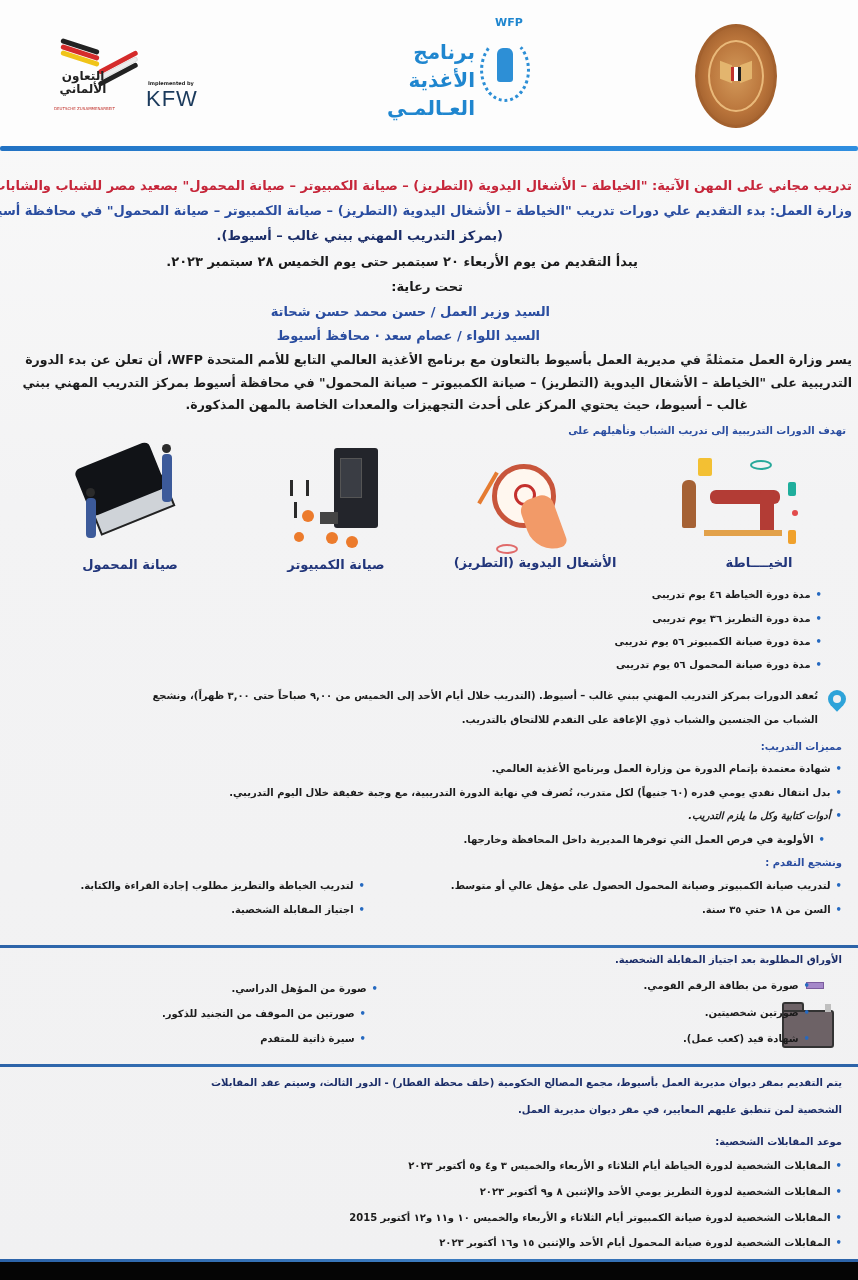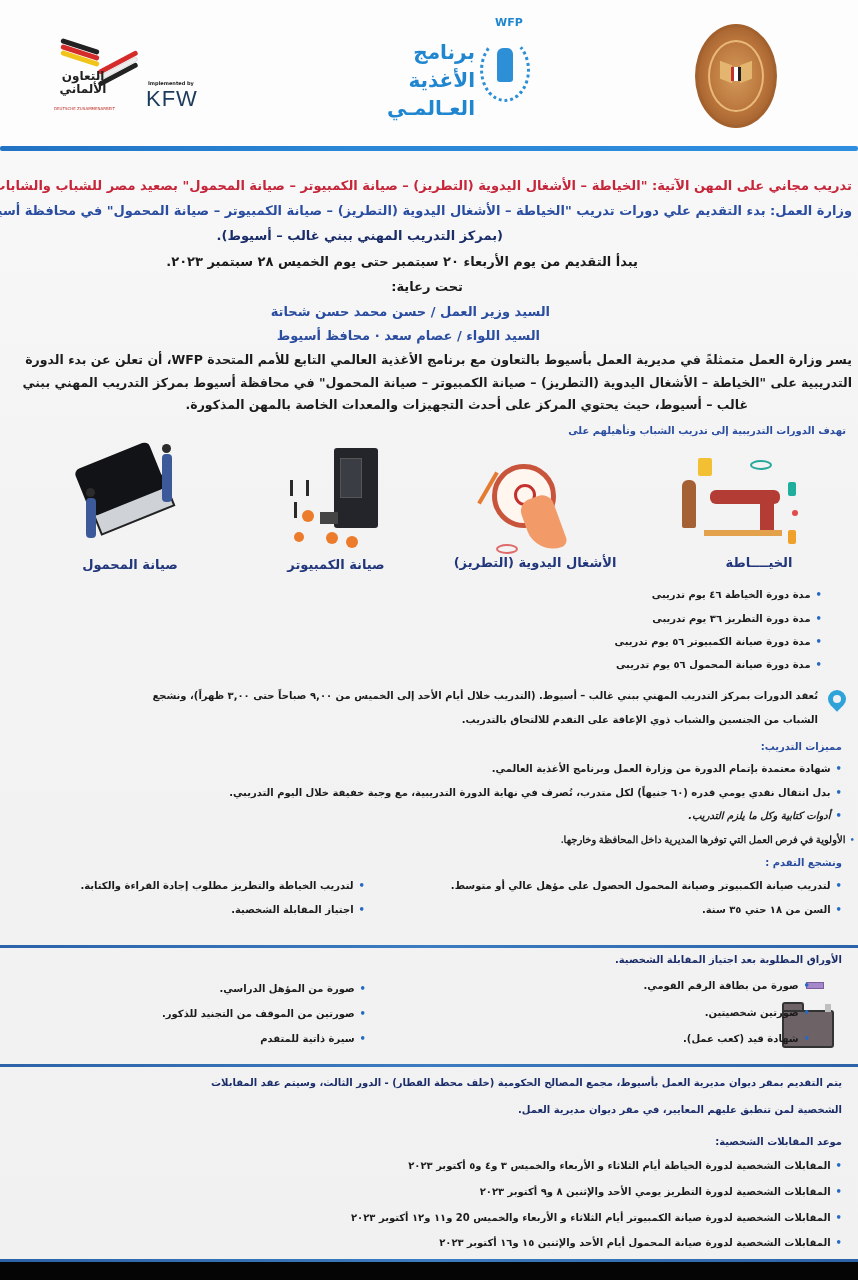--- a/index.html
+++ b/index.html
@@ -214,50 +214,50 @@
       <div class="outer"></div>
       <div class="dot"></div>
     </div>
   <div class="line dark fs11" style="right:40px;top:690px;">تُعقد الدورات بمركز التدريب المهني ببني غالب – أسيوط. (التدريب خلال أيام الأحد إلى الخميس من ٩,٠٠ صباحاً حتى ٣,٠٠ ظهراً)، ونشجع</div>
   <div class="line dark fs11" style="right:40px;top:714px;">الشباب من الجنسين والشباب ذوي الإعاقة على التقدم للالتحاق بالتدريب.</div>
 
   <div class="line blue fs11" style="right:16px;top:741px;">مميزات التدريب:</div>
   <div class="line dark fs11 bullet" style="right:16px;top:763px;">شهادة معتمدة بإتمام الدورة من وزارة العمل وبرنامج الأغذية العالمي.</div>
   <div class="line dark fs11 bullet" style="right:16px;top:787px;">بدل انتقال نقدي يومي قدره (٦٠ جنيهاً) لكل متدرب، تُصرف في نهاية الدورة التدريبية، مع وجبة خفيفة خلال اليوم التدريبي.</div>
   <div class="line dark fs11 bullet" style="right:16px;top:810px;font-style:italic;">أدوات كتابية وكل ما يلزم التدريب.</div>
-  <div class="line dark fs11 bullet" style="right:4px;top:834px;font-family:Liberation Serif, serif;">الأولوية في فرص العمل التي توفرها المديرية داخل المحافظة وخارجها.</div>
+  <div class="line dark fs11 bullet" style="right:33px;top:834px;">الأولوية في فرص العمل التي توفرها المديرية داخل المحافظة وخارجها.</div>
 
   <div class="line blue fs11" style="right:16px;top:857px;">ونشجع التقدم :</div>
   <div class="line dark fs11 bullet" style="right:16px;top:880px;">لتدريب صيانة الكمبيوتر وصيانة المحمول الحصول على مؤهل عالي أو متوسط.</div>
   <div class="line dark fs11 bullet" style="right:16px;top:904px;">السن من ١٨ حتي ٣٥ سنة.</div>
   <div class="line dark fs11 bullet" style="right:493px;top:880px;">لتدريب الخياطة والتطريز مطلوب إجادة القراءة والكتابة.</div>
   <div class="line dark fs11 bullet" style="right:493px;top:904px;">اجتياز المقابلة الشخصية.</div>
 
   <div class="sep" style="top:945px;"></div>
 
   <div class="line navy fs11" style="right:16px;top:954px;">الأوراق المطلوبة بعد اجتياز المقابلة الشخصية.</div>
   <div class="card-icon"></div>
   <div class="folder-icon">
       <div class="tab"></div>
       <div class="body"></div>
       <div class="paper"></div>
     </div>
   <div class="line dark fs11 bullet" style="right:48px;top:980px;">صورة من بطاقة الرقم القومي.</div>
   <div class="line dark fs11 bullet" style="right:48px;top:1007px;">صورتين شخصيتين.</div>
   <div class="line dark fs11 bullet" style="right:48px;top:1033px;">شهادة قيد (كعب عمل).</div>
-  <div class="line dark fs11 bullet" style="right:492px;top:983px;margin-left:36px;">صورة من المؤهل الدراسي.</div>
+  <div class="line dark fs11 bullet" style="right:480px;top:983px;margin-left:36px;">صورة من المؤهل الدراسي.</div>
   <div class="line dark fs11 bullet" style="right:492px;top:1008px;">صورتين من الموقف من التجنيد للذكور.</div>
   <div class="line dark fs11 bullet" style="right:492px;top:1033px;">سيرة ذاتية للمتقدم</div>
 
   <div class="sep" style="top:1064px;"></div>
 
   <div class="line navy fs11" style="right:16px;top:1077px;">يتم التقديم بمقر ديوان مديرية العمل بأسيوط، مجمع المصالح الحكومية (خلف محطة القطار) - الدور الثالث، وسيتم عقد المقابلات</div>
   <div class="line navy fs11" style="right:16px;top:1104px;">الشخصية لمن تنطبق عليهم المعايير، في مقر ديوان مديرية العمل.</div>
 
   <div class="line navy fs11" style="right:16px;top:1136px;">موعد المقابلات الشخصية:</div>
   <div class="line dark fs11 bullet" style="right:16px;top:1160px;">المقابلات الشخصية لدورة الخياطة أيام الثلاثاء و الأربعاء والخميس ٣ و٤ و٥ أكتوبر ٢٠٢٣</div>
   <div class="line dark fs11 bullet" style="right:16px;top:1186px;">المقابلات الشخصية لدورة التطريز يومي الأحد والإثنين ٨ و٩ أكتوبر ٢٠٢٣</div>
-  <div class="line dark fs11 bullet" style="right:16px;top:1212px;">المقابلات الشخصية لدورة صيانة الكمبيوتر أيام الثلاثاء و الأربعاء والخميس 20 و١١ و١٢ أكتوبر ٢٠٢٣</div>
+  <div class="line dark fs11 bullet" style="right:16px;top:1212px;">المقابلات الشخصية لدورة صيانة الكمبيوتر أيام الثلاثاء و الأربعاء والخميس ١٠ و١١ و١٢ أكتوبر 2015</div>
   <div class="line dark fs11 bullet" style="right:16px;top:1237px;">المقابلات الشخصية لدورة صيانة المحمول أيام الأحد والإثنين ١٥ و١٦ أكتوبر ٢٠٢٣</div>
 
   <div class="sep" style="top:1259px;height:3px;"></div>
 </div>
 <div class="bottom-black"></div>
 
 </body></html>

